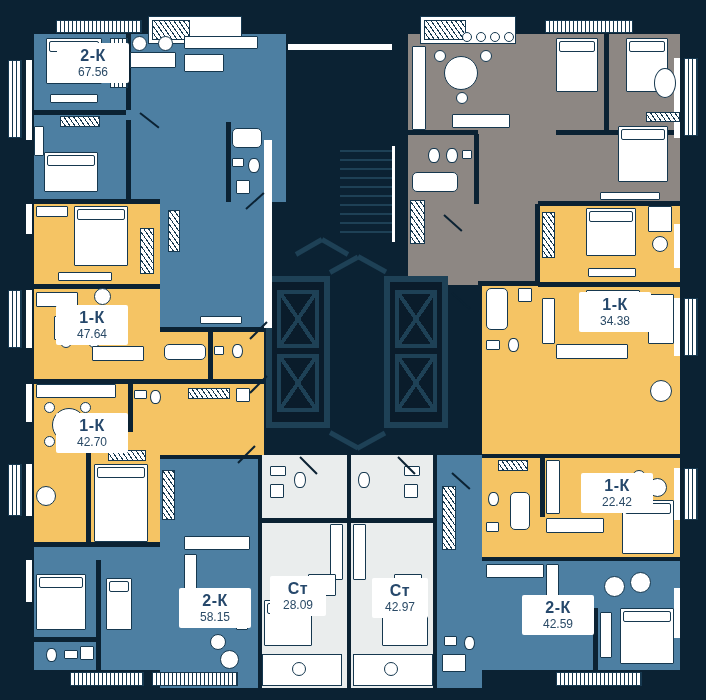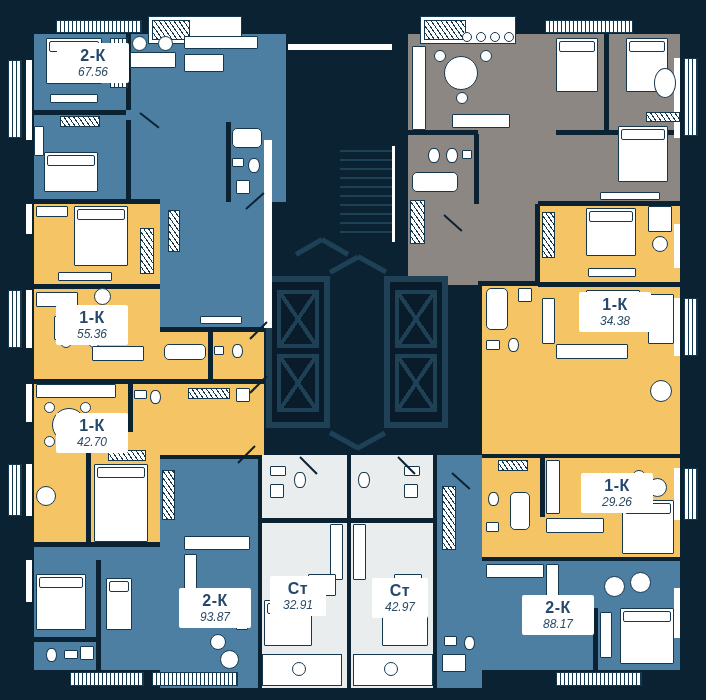--- a/index.html
+++ b/index.html
@@ -28,21 +28,21 @@
   .door{position:absolute;height:2px;background:#0b2233;transform-origin:0 50%;}
   .shaft{position:absolute;border:6px solid #1e4156;background:#0a1c2b;box-sizing:border-box;}
   .xb{position:absolute;border:4px solid #1e4156;box-sizing:border-box;background:
       linear-gradient(to top right,rgba(0,0,0,0) calc(50% - 2px),#1e4156 calc(50% - 2px),#1e4156 calc(50% + 2px),rgba(0,0,0,0) calc(50% + 2px)),
       linear-gradient(to bottom right,rgba(0,0,0,0) calc(50% - 2px),#1e4156 calc(50% - 2px),#1e4156 calc(50% + 2px),rgba(0,0,0,0) calc(50% + 2px));}
   .lw{position:absolute;background:#1e4156;height:5px;transform-origin:0 50%;}
   .tread{position:absolute;background:#1e4156;height:2px;width:52px;left:340px;}
   .label{position:absolute;background:#ffffff;border-radius:2px;display:flex;flex-direction:column;
          align-items:center;justify-content:center;height:40px;z-index:6;cursor:pointer;}
   .label .lt{font-size:16px;font-weight:700;color:#26486b;letter-spacing:.5px;line-height:1.1;}
-  .label .la{font-size:12px;color:#2a4a66;line-height:1.2;font-style:italic;}
+  .label .la{font-size:12px;color:#2a4a66;line-height:1.2;}
 </style>
 </head>
 <body>
 
 <div class="plan">
 
   <div class="z blue" style="left:34px;top:34px;width:252px;height:168px"></div>
   <div class="z blue" style="left:160px;top:202px;width:104px;height:128px"></div>
 
   <div class="z gray" style="left:408px;top:34px;width:272px;height:170px"></div>
@@ -304,44 +304,44 @@
   <div class="door" style="left:452px;top:292px;width:24px;transform:rotate(42deg)"></div>
   <div class="door" style="left:452px;top:472px;width:24px;transform:rotate(42deg)"></div>
   <div class="door" style="left:444px;top:214px;width:24px;transform:rotate(42deg)"></div>
 
   <div class="label" style="left:57px;top:43px;width:72px">
     <span class="lt">2-К</span>
     <span class="la">67.56</span>
   </div>
   <div class="label" style="left:56px;top:305px;width:72px">
     <span class="lt">1-К</span>
-    <span class="la">55.36</span>
+    <span class="la">47.64</span>
   </div>
   <div class="label" style="left:579px;top:292px;width:72px">
     <span class="lt">1-К</span>
     <span class="la">34.38</span>
   </div>
   <div class="label" style="left:56px;top:413px;width:72px">
     <span class="lt">1-К</span>
     <span class="la">42.70</span>
   </div>
   <div class="label" style="left:581px;top:473px;width:72px">
     <span class="lt">1-К</span>
-    <span class="la">29.26</span>
+    <span class="la">22.42</span>
   </div>
   <div class="label" style="left:179px;top:588px;width:72px">
     <span class="lt">2-К</span>
-    <span class="la">93.87</span>
+    <span class="la">58.15</span>
   </div>
   <div class="label" style="left:270px;top:576px;width:56px">
     <span class="lt">Ст</span>
-    <span class="la">32.91</span>
+    <span class="la">28.09</span>
   </div>
   <div class="label" style="left:372px;top:578px;width:56px">
     <span class="lt">Ст</span>
     <span class="la">42.97</span>
   </div>
   <div class="label" style="left:522px;top:595px;width:72px">
     <span class="lt">2-К</span>
-    <span class="la">88.17</span>
+    <span class="la">42.59</span>
   </div>
 
 </div>
 
 </body></html>

